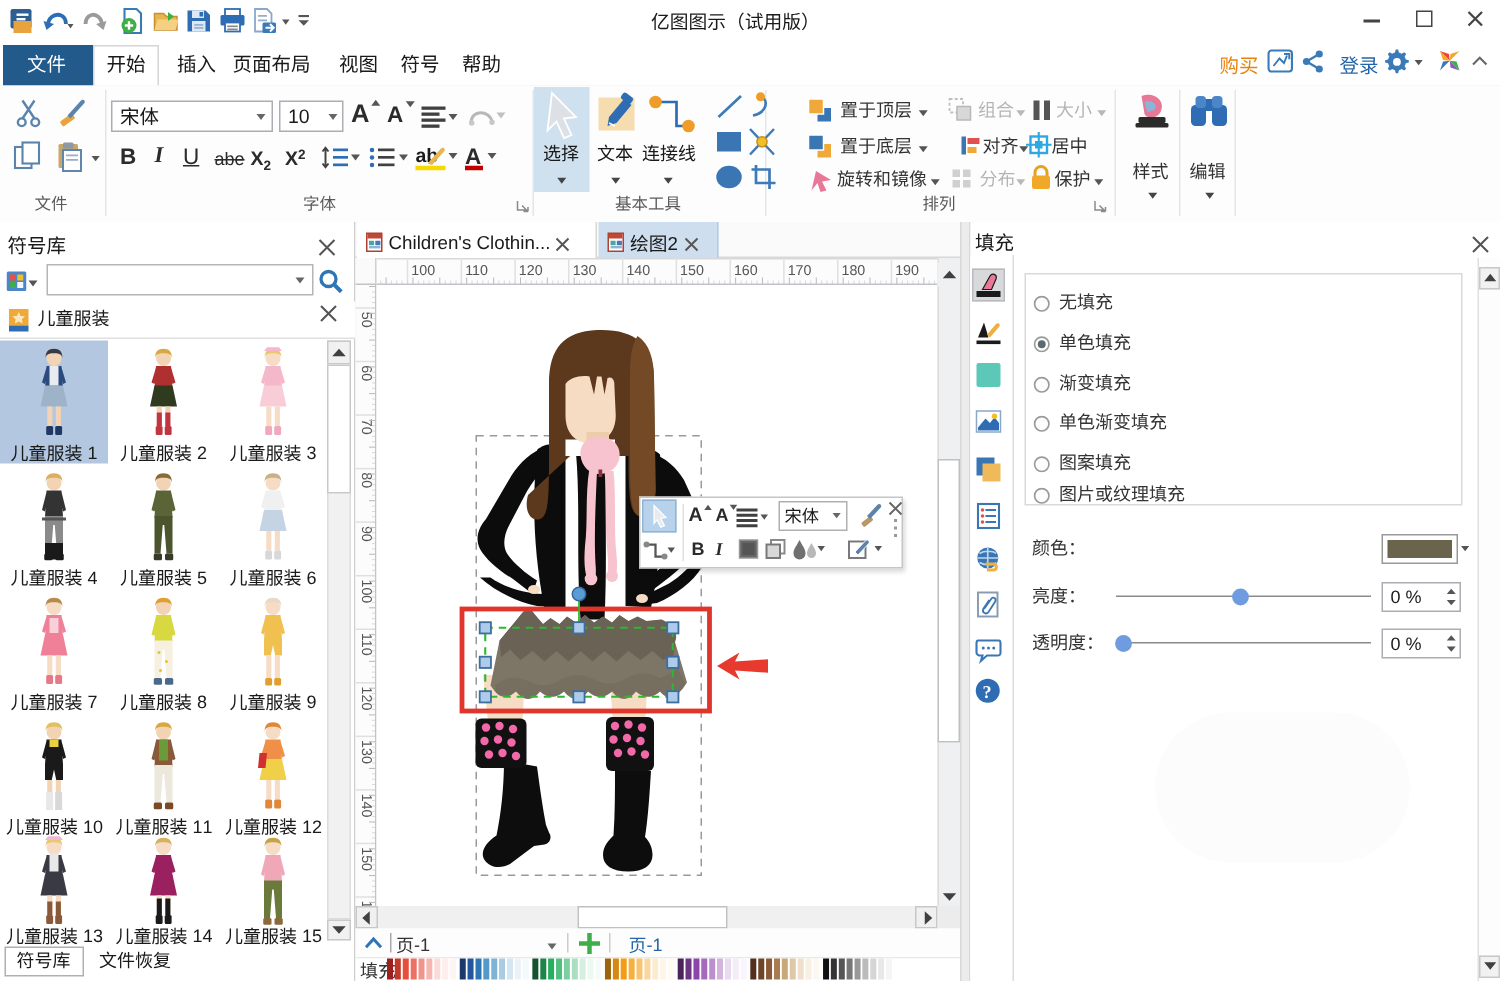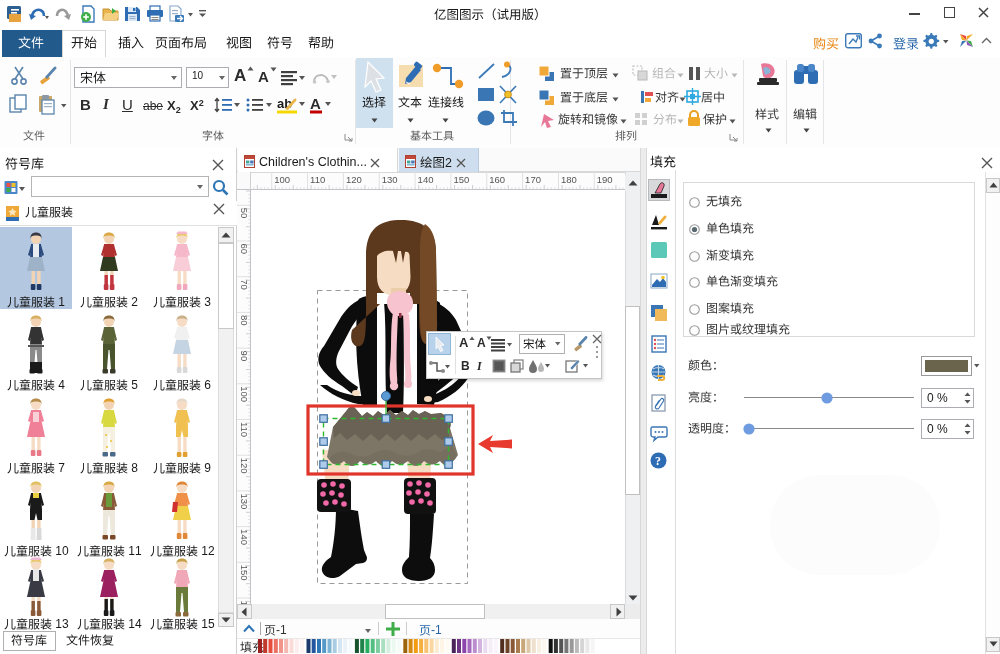--- a/index.html
+++ b/index.html
@@ -203,21 +203,21 @@
   </svg>
 <div class="a" style="left:74px;top:67px;width:108px;height:21px;background:#fff;border:1px solid #abadb3;box-sizing:border-box"></div>
 <svg style="position:absolute;left:80px;top:71px;overflow:visible" width="26.0" height="13" viewBox="0 0 2000 1000" fill="#1a1a1a">
     <use href="#g35" x="0"></use>
     <use href="#g28" x="1000"></use>
   </svg>
 <svg class="ico" style="left:170px;top:75px" width="9" height="6" viewBox="0 0 9 6">
     <path d="M1,1 l6,0 l-3,4 z" fill="#666"></path>
   </svg>
 <div class="a" style="left:186px;top:67px;width:43px;height:21px;background:#fff;border:1px solid #abadb3;box-sizing:border-box"></div>
-<div class="a" style="left:192px;top:70px;font-size:10px;color:#1a1a1a">10</div>
+<div class="a" style="left:192px;top:70px;font-size:13px;color:#1a1a1a">10</div>
 <svg class="ico" style="left:218px;top:75px" width="9" height="6" viewBox="0 0 9 6">
     <path d="M1,1 l6,0 l-3,4 z" fill="#666"></path>
   </svg>
 <div class="a" style="left:234px;top:66px;font-size:17px;font-weight:bold;color:#2b2b2b">A</div>
 <svg class="ico" style="left:247px;top:66px" width="7" height="6" viewBox="0 0 7 6">
     <path d="M3.5,0.5 L6.5,4.5 L0.5,4.5 Z" fill="#555"></path>
   </svg>
 <div class="a" style="left:258px;top:68px;font-size:15px;font-weight:bold;color:#2b2b2b">A</div>
 <svg class="ico" style="left:270px;top:67px" width="7" height="6" viewBox="0 0 7 6">
     <path d="M0.5,0.5 L6.5,0.5 L3.5,4.5 Z" fill="#555"></path>

